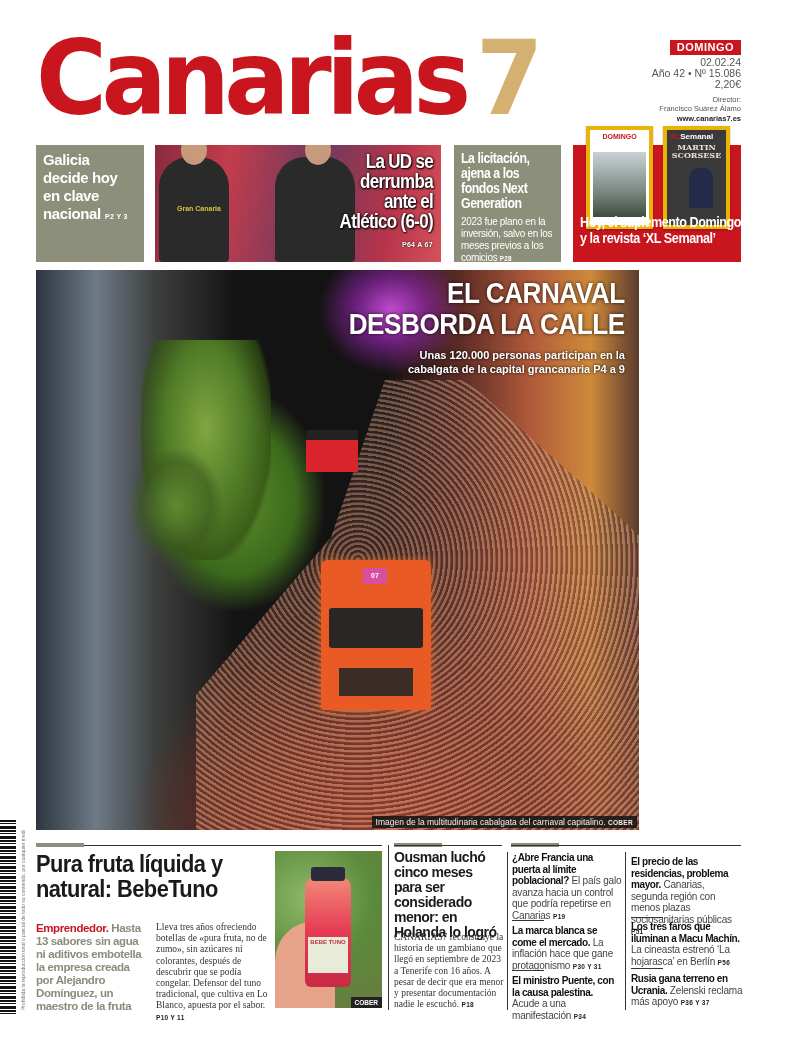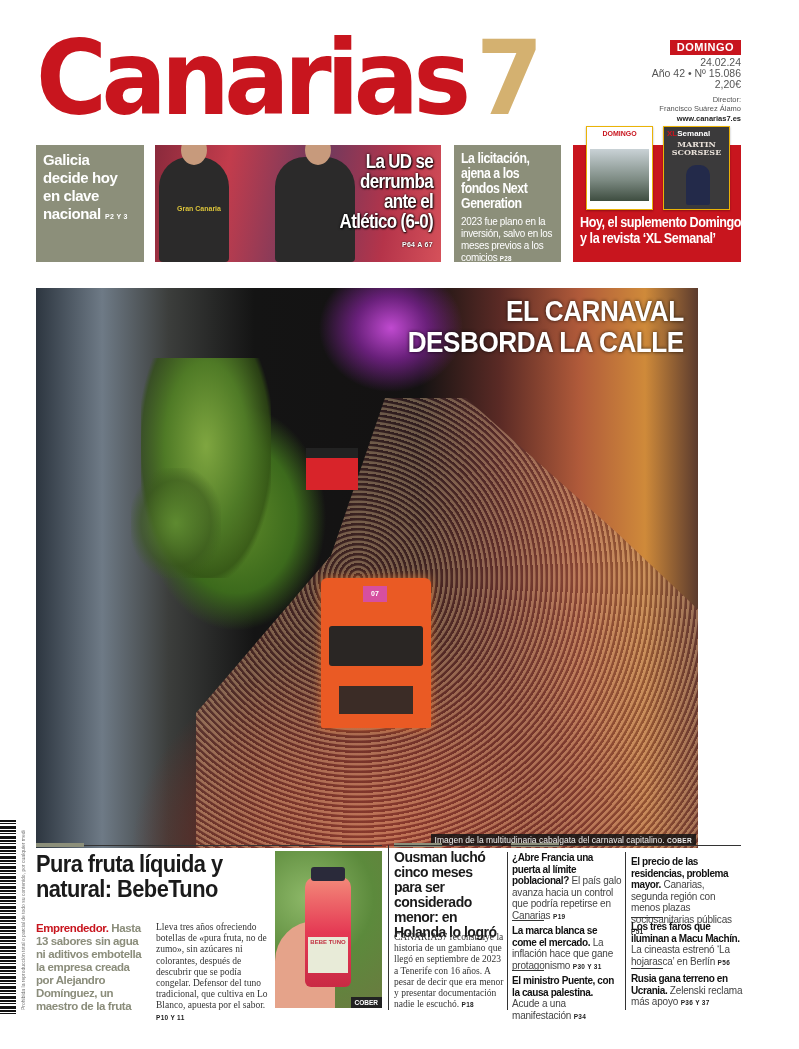--- a/index.html
+++ b/index.html
@@ -27,33 +27,33 @@
   .t2{left:155px;width:286px;background:linear-gradient(100deg,#8a2a3c 0%,#c33c4c 25%,#6e3a5e 55%,#b5344a 80%,#d5515a 100%);padding-left:8px;}
   .t2 .pl{position:absolute;bottom:0;width:70px;height:105px;background:#2b2a2a;border-radius:30px 30px 4px 4px;}
   .t2 .pl .head{position:absolute;top:-22px;left:22px;width:26px;height:30px;background:#c79a7c;border-radius:50%;}
   .t2 .pl .spn{position:absolute;top:48px;left:18px;font-size:7px;font-weight:700;color:#d9c23a;line-height:8px;}
   .t2 .h{position:absolute;right:8px;top:6px;text-align:right;color:#fff;font-weight:700;font-size:20px;line-height:20px;letter-spacing:-0.8px;text-shadow:0 0 3px #000,1px 1px 2px #000;transform:scaleX(0.85);transform-origin:right;}
   .t2 .pg{position:absolute;right:8px;bottom:14px;color:#fff;text-shadow:0 0 2px #000;}
   .t3{left:454px;width:107px;}
   .t3 .h{font-weight:700;font-size:14px;line-height:15px;letter-spacing:-0.5px;transform:scaleX(0.88);transform-origin:left;width:114%;}
   .t3 .s{font-size:11px;line-height:12px;margin-top:4px;letter-spacing:-0.3px;transform:scaleX(0.9);transform-origin:left;width:112%;}
   .t4{left:573px;width:168px;background:#c8151e;color:#fff;top:145px;}
-  .t4 .cov{position:absolute;top:-19px;height:84px;width:67px;background:#fff;border:1px solid #eab308;box-shadow:0 1px 2px rgba(0,0,0,.3);overflow:hidden;}
+  .t4 .cov{position:absolute;top:-19px;height:103px;width:67px;background:#fff;border:4px solid #eab308;box-shadow:0 1px 2px rgba(0,0,0,.3);overflow:hidden;}
   .t4 .c1{left:13px;}
   .t4 .c1 .lbl{color:#c8151e;font-size:7px;font-weight:700;text-align:center;margin-top:3px;}
   .t4 .c1 .img{position:absolute;left:3px;right:3px;top:22px;bottom:8px;background:linear-gradient(#c9d2d6,#7c8a82 60%,#3e4d40);}
   .t4 .c2{left:90px;background:#3b3a3b;}
   .t4 .c2 .lbl{color:#fff;font-size:8px;font-weight:700;padding:2px 3px;}
   .t4 .c2 .lbl span{color:#c8151e;}
   .t4 .c2 .ttl{color:#e8e0d8;font-family:"DejaVu Serif",serif;font-size:8px;font-weight:700;text-align:center;line-height:8px;}
   .t4 .c2 .man{position:absolute;left:22px;top:38px;width:24px;height:40px;background:#232a4a;border-radius:10px 10px 2px 2px;}
   .t4 .h{position:absolute;left:7px;top:69px;font-weight:700;font-size:14px;line-height:16px;letter-spacing:-0.5px;transform:scaleX(0.9);transform-origin:left;width:110%;}
 
   
-  .hero{position:absolute;left:36px;top:288px;width:662px;height:560px;overflow:hidden;
+  .hero{position:absolute;left:36px;top:270px;width:603px;height:560px;overflow:hidden;
         background:
           radial-gradient(ellipse 90px 80px at 355px 40px,#c04ad0 0%,rgba(160,40,190,0.6) 40%,transparent 80%),
           radial-gradient(ellipse 120px 150px at 200px 230px,#5f8a2a 0%,#3c6a1c 50%,transparent 75%),
           radial-gradient(ellipse 330px 260px at 360px 560px,#b53b2c 0%,#7a2d24 40%,transparent 80%),
           linear-gradient(90deg,#2d3640 0%,#6e7a86 10%,#3c3e3c 20%,#141414 33%,#141212 58%,#5a2a25 70%,#b05a3a 82%,#cf8a3a 92%,#5b3b2e 100%);}
   .hero .crowd{position:absolute;left:160px;top:110px;width:540px;height:450px;
         background:
           repeating-radial-gradient(circle at 30% 40%,rgba(230,200,150,0.35) 0 2px,rgba(60,30,30,0.3) 3px 5px),
           linear-gradient(180deg,rgba(120,70,80,0.2),rgba(170,80,60,0.55));
         clip-path:polygon(35% 0,50% 0,78% 30%,100% 55%,100% 100%,0 100%,0 70%,25% 35%);}
@@ -99,21 +99,21 @@
 </head>
 <body>
 
 <div class="logo">
   <span class="name">Canarias</span>
     <span class="seven">7</span>
 </div>
 
 <div class="info">
   <div class="day">DOMINGO</div>
-  <div class="d">24.02.24</div>
+  <div class="d">02.02.24</div>
   <div class="d">Año 42 • Nº 15.086</div>
   <div class="d">2,20€</div>
   <div class="dir">Director:</div>
   <div class="dir" style="margin-top:0">Francisco Suárez Álamo</div>
   <div class="url">www.canarias7.es</div>
 </div>
 
 <div class="teaser t-grey t1">
   <span class="h">Galicia decide hoy en clave nacional</span>
   <span class="pg">P2 Y 3</span>
@@ -156,20 +156,24 @@
   <div class="bus"></div>
   <div class="truck">
     <div class="num">07</div>
     <div class="win"></div>
       <div class="grill"></div>
   </div>
   <div class="h1">
     <div>EL CARNAVAL</div>
     <div>DESBORDA LA CALLE</div>
   </div>
+  <div class="sub">
+    <div>Unas 120.000 personas participan en la</div>
+    <div><span>cabalgata de la capital grancanaria</span> <span>P4 a 9</span></div>
+  </div>
   <div class="cap"><span>Imagen de la  multitudinaria cabalgata  del carnaval capitalino.</span> <b>COBER</b></div>
 </div>
 
 <div class="rule" style="left:36px;top:845px;width:346px;"></div>
 <div class="greybar" style="left:36px;top:843px;width:48px;"></div>
 
 <div class="bt-h">Pura fruta líquida y natural: BebeTuno</div>
 <div class="bt-lead"><span class="k">Emprendedor.</span> <span>Hasta 13 sabores sin agua ni aditivos embotella la empresa creada por Alejandro Domínguez, un maestro de la fruta</span></div>
 <div class="bt-body serif"><span>Lleva tres años ofreciendo botellas de «pura fruta, no de zumo», sin azúcares ni colorantes, después de descubrir que se podía congelar. Defensor del tuno tradicional, que cultiva en Lo Blanco, apuesta por el sabor.</span> <span class="pgb">P10 Y 11</span></div>
 

